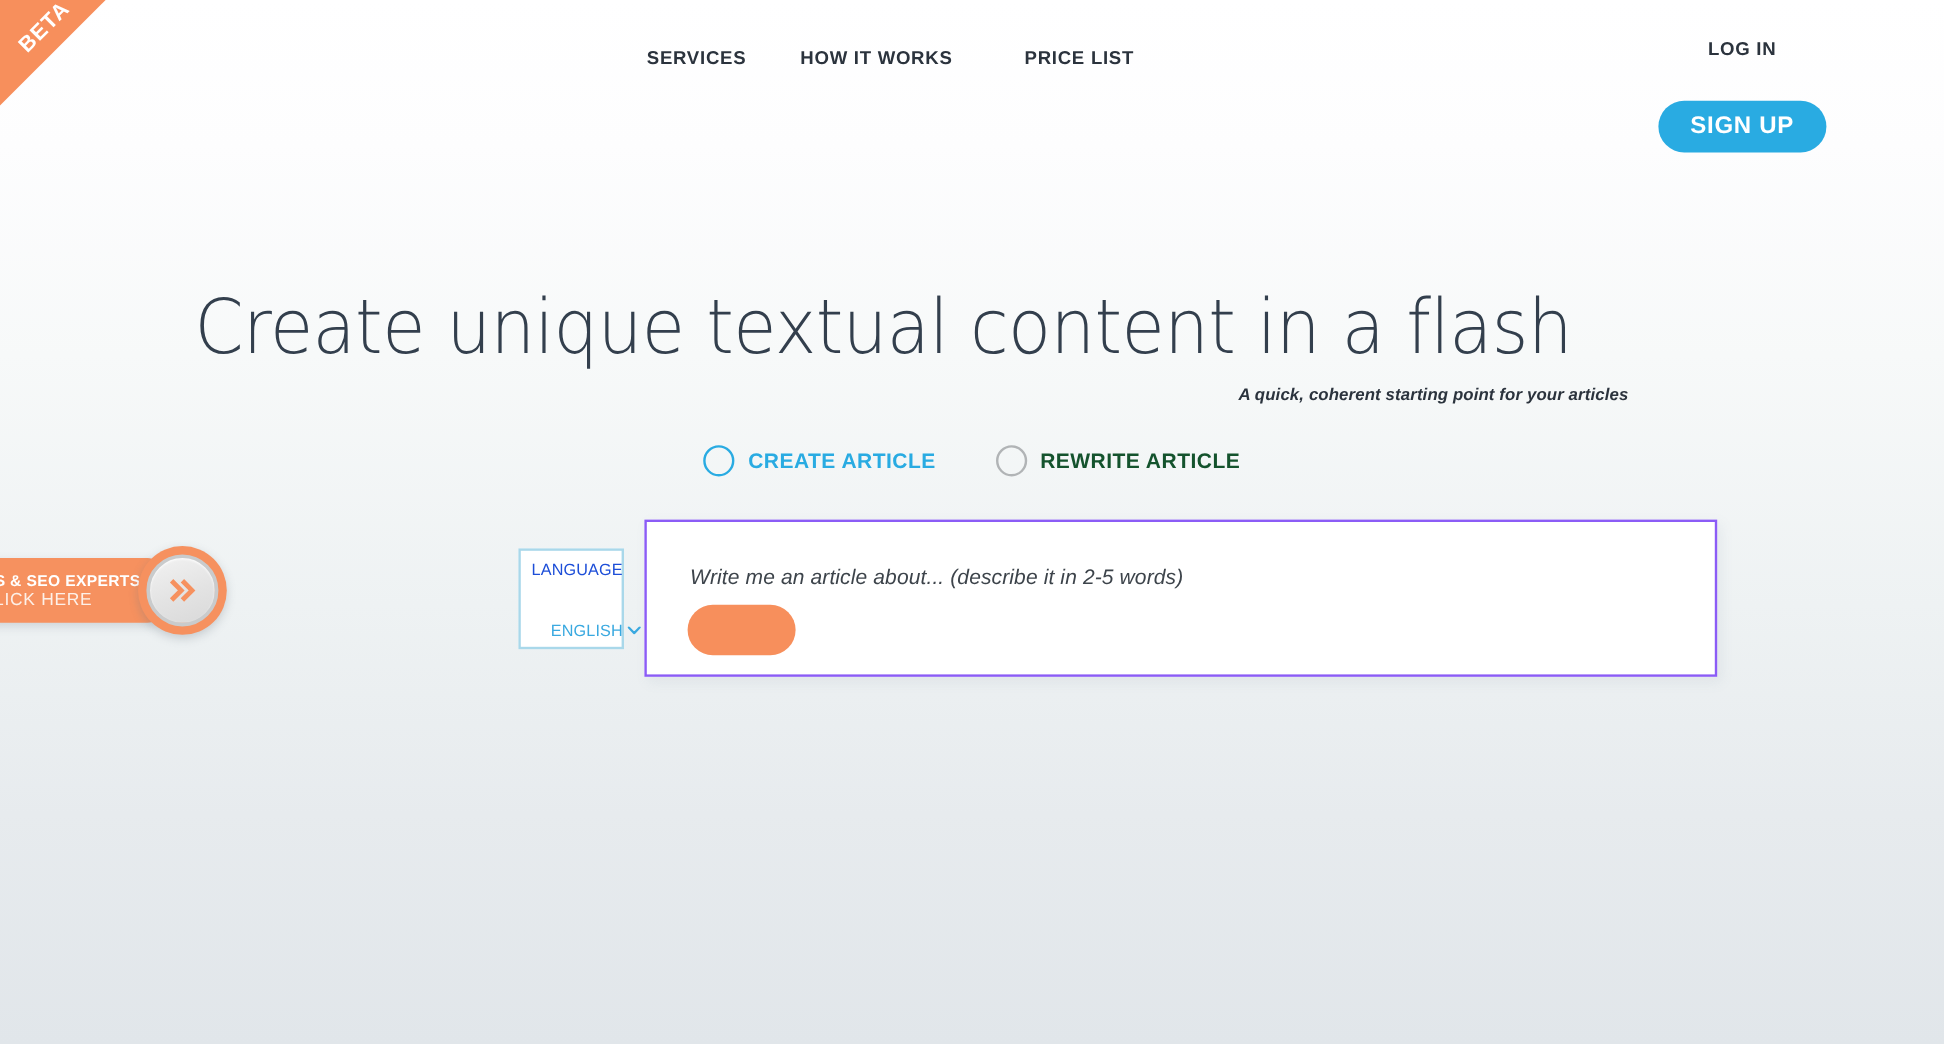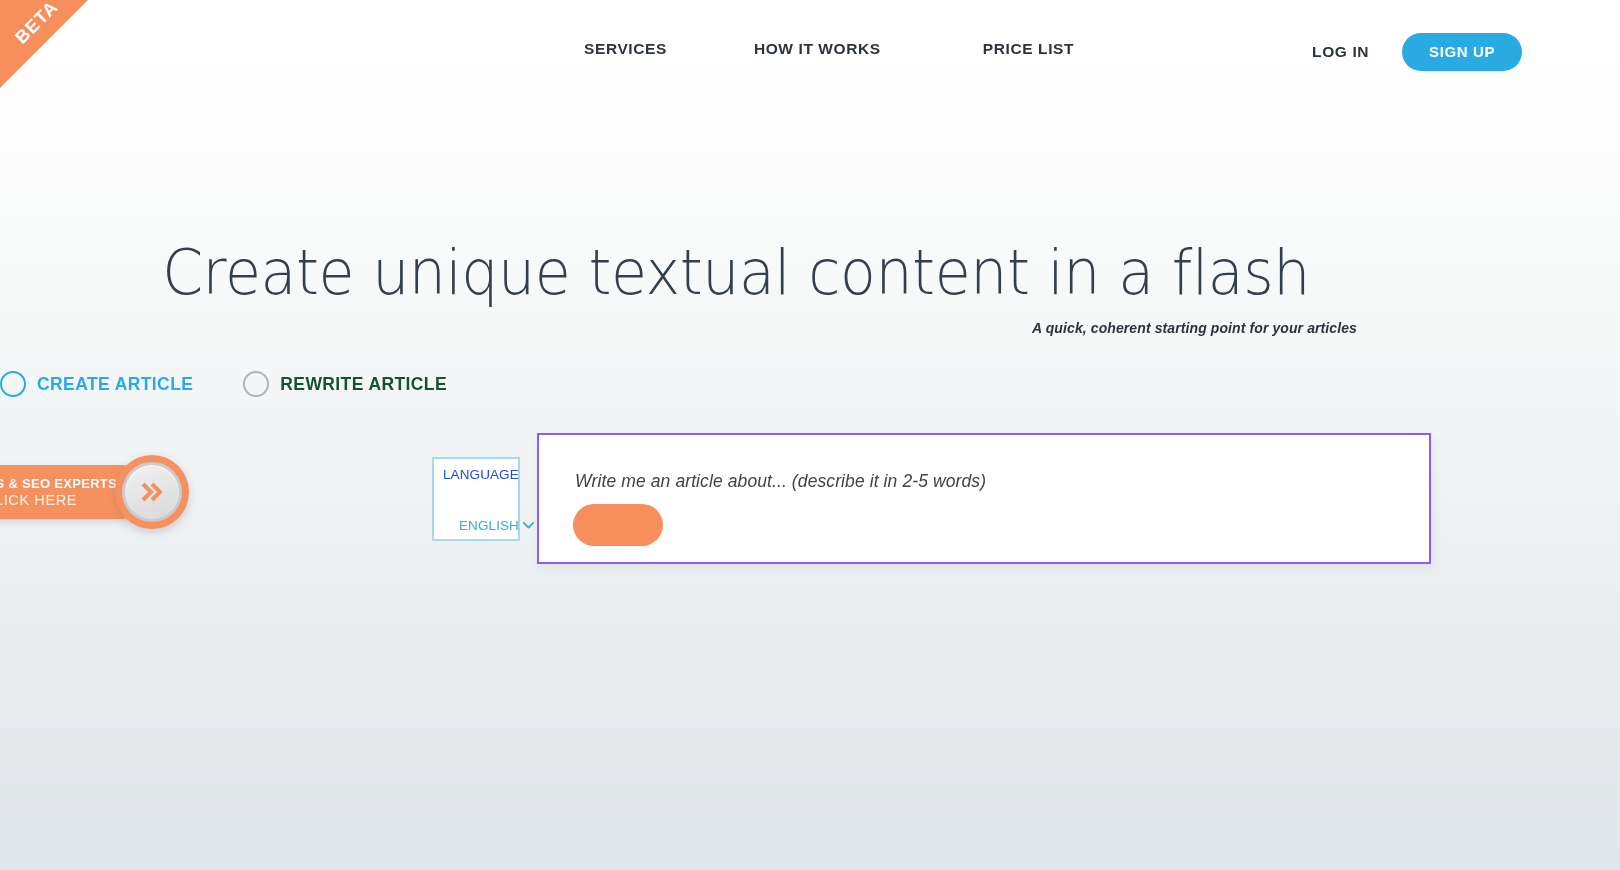--- a/index.html
+++ b/index.html
@@ -53,58 +53,58 @@
   .site-header {
     position: absolute;
     top: 0;
     left: 0;
     width: 1620px;
     height: 103px;
     z-index: 20;
   }
   .nav-center {
     position: absolute;
-    left: 584px;
+    left: 539px;
     top: 40px;
     display: flex;
     align-items: center;
-    gap: 42px;
   }
   .nav-link {
     color: #2b333d;
     font-size: 15.5px;
     font-weight: bold;
     letter-spacing: 0.6px;
     text-transform: uppercase;
     cursor: pointer;
     white-space: nowrap;
   }
   .nav-link.services { margin-right: 45px; }
   .nav-link.howitworks { margin-right: 60px; }
 
   .nav-right {
     position: absolute;
     right: 98px;
     top: 33px;
     display: flex;
     align-items: center;
     gap: 33px;
+    flex-direction: column;
   }
   .login-link {
     color: #2b333d;
     font-size: 15.5px;
     font-weight: bold;
     letter-spacing: 0.6px;
     text-transform: uppercase;
     cursor: pointer;
   }
   .signup-button {
     background: #29abe2;
     color: #ffffff;
-    font-size: 15px;
+    font-size: 20px;
     font-weight: bold;
     letter-spacing: 0.6px;
     text-transform: uppercase;
     border: none;
     border-radius: 22px;
     padding: 11px 27px 12px 27px;
     cursor: pointer;
     font-family: "Liberation Sans", sans-serif;
     line-height: 1;
   }
@@ -136,21 +136,21 @@
     font-style: italic;
   }
 
   
   .mode-row {
     position: absolute;
     top: 371px;
     left: 0;
     width: 1620px;
     display: flex;
-    justify-content: flex-start;
+    justify-content: center;
     align-items: center;
     gap: 50px;
   }
   .mode-option {
     display: flex;
     align-items: center;
     gap: 11px;
     cursor: pointer;
   }
   .radio-circle {

